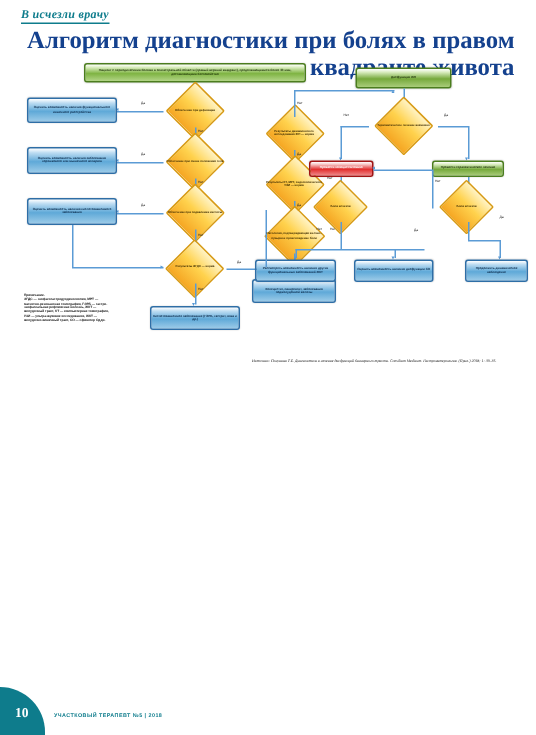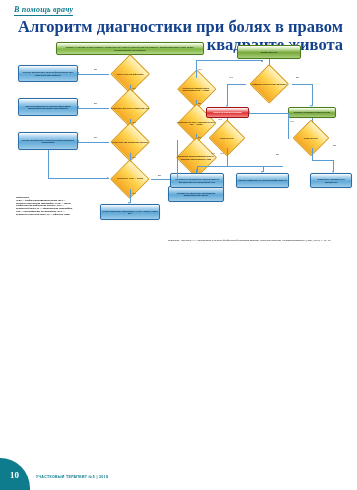--- a/index.html
+++ b/index.html
@@ -148,21 +148,21 @@
     position:absolute; left:36px; bottom:11px;
     font-size:3.6px; letter-spacing:.3px;
     color:#0e7c8c; font-weight:bold;
   }
 </style>
 </head>
 <body>
 
 <div class="page">
 
-  <div class="kicker">В помощь врачу</div>
+  <div class="kicker">В исчезли врачу</div>
   <div class="title">Алгоритм диагностики при болях в правом квадранте живота</div>
 
   <div class="chart">
 
     <div class="node box greenbar" style="left:56px;top:2px;width:148px;height:13px;">Пациент с периодическими болями в эпигастральной области (правый верхний квадрант), продолжающимися более 30 мин, доставляющими беспокойство</div>
 
     <div class="ln lnv" style="left:129.5px;top:15px;height:7px;"></div>
     <div class="arrow" style="left:128.2px;top:21px;"></div>
 
     <div class="dia" style="left:109px;top:23px;width:42px;height:22px;">

